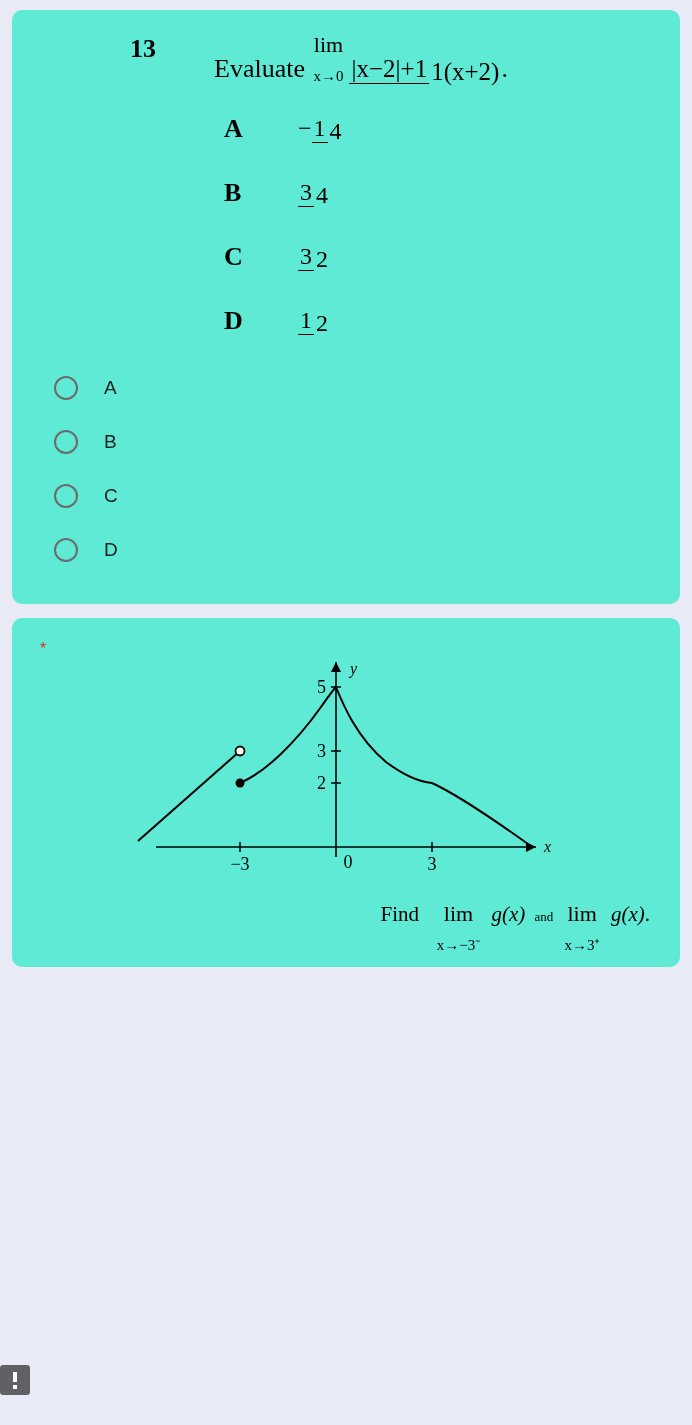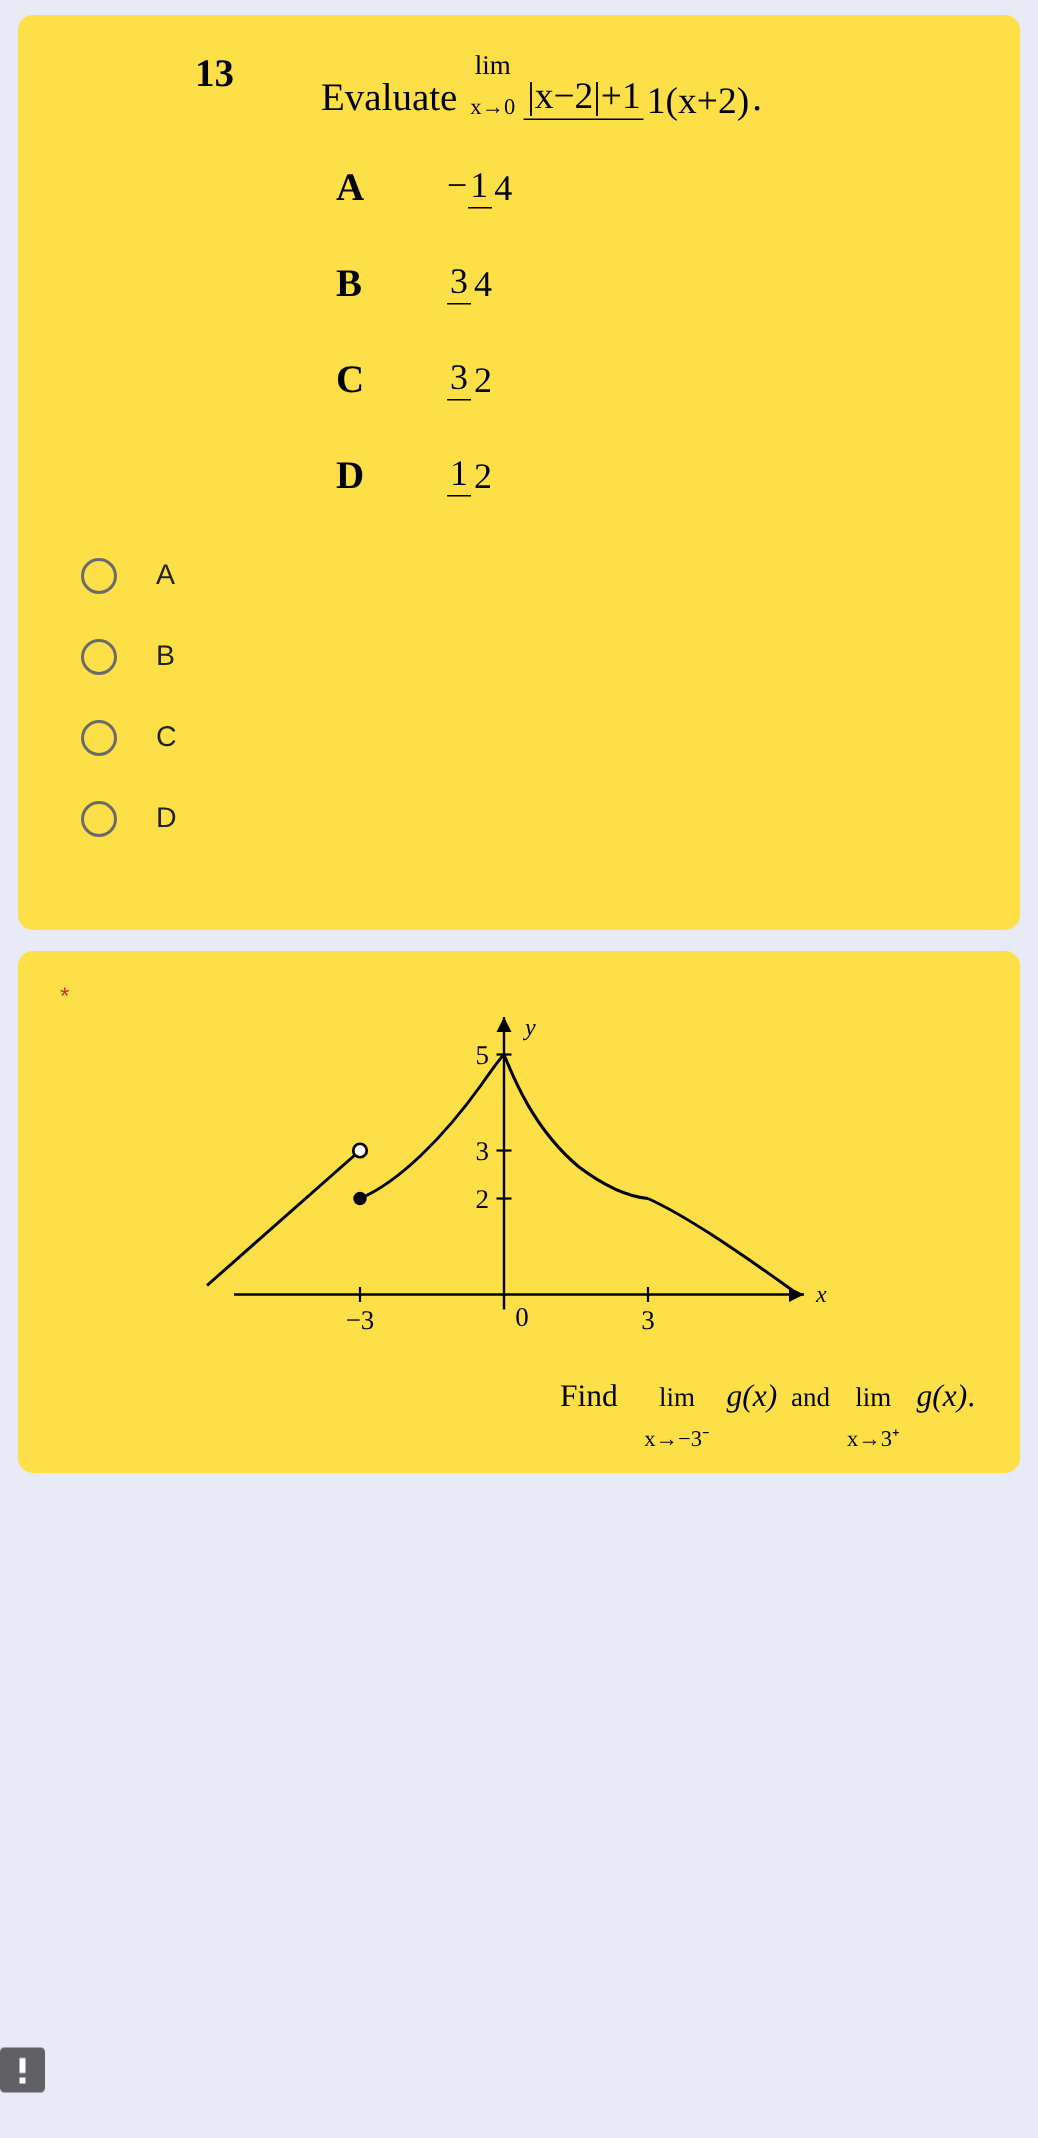--- a/index.html
+++ b/index.html
@@ -5,23 +5,23 @@
     * { margin: 0; padding: 0; box-sizing: border-box; }
 
     body {
       background: #e8ebf5;
       font-family: "Times New Roman", Times, serif;
       width: 692px;
       padding: 10px 12px 0 12px;
     }
 
     .card {
-      background: #fde047;
+      background: #5eead4;
       border-radius: 10px;
-      padding: 24px 30px 32px 30px;
+      padding: 24px 30px 12px 30px;
       margin-bottom: 14px;
       position: relative;
     }
 
     .q13-top {
       display: flex;
       align-items: flex-start;
       gap: 58px;
       margin-bottom: 30px;
       padding-left: 88px;
@@ -39,21 +39,21 @@
       font-size: 26px;
     }
 
     .lim-block {
       display: inline-flex;
       flex-direction: column;
       align-items: center;
       margin: 0 6px 0 2px;
       line-height: 1;
     }
-    .lim-top { font-size: 18px; }
+    .lim-top { font-size: 22px; }
     .lim-sub { font-size: 15px; margin-top: 13px; }
 
     .frac {
       display: inline-flex;
       flex-direction: row;
       align-items: center;
       line-height: 1;
       vertical-align: middle;
     }
     .frac .num { border-bottom: 1.5px solid #000; padding: 0 2px 2px; }
@@ -118,21 +118,21 @@
       display: flex;
       justify-content: center;
       margin-bottom: 16px;
     }
 
     .q14-prompt {
       text-align: right;
       font-size: 21px;
       padding: 4px 0 4px;
     }
-    .q14-prompt .andword { font-size: 18px; margin: 0 4px; }
+    .q14-prompt .andword { font-size: 13px; margin: 0 4px; }
 
     .alert-badge {
       position: fixed;
       left: 0;
       bottom: 30px;
       width: 30px;
       height: 30px;
       background: #616165;
       display: flex;
       align-items: center;

